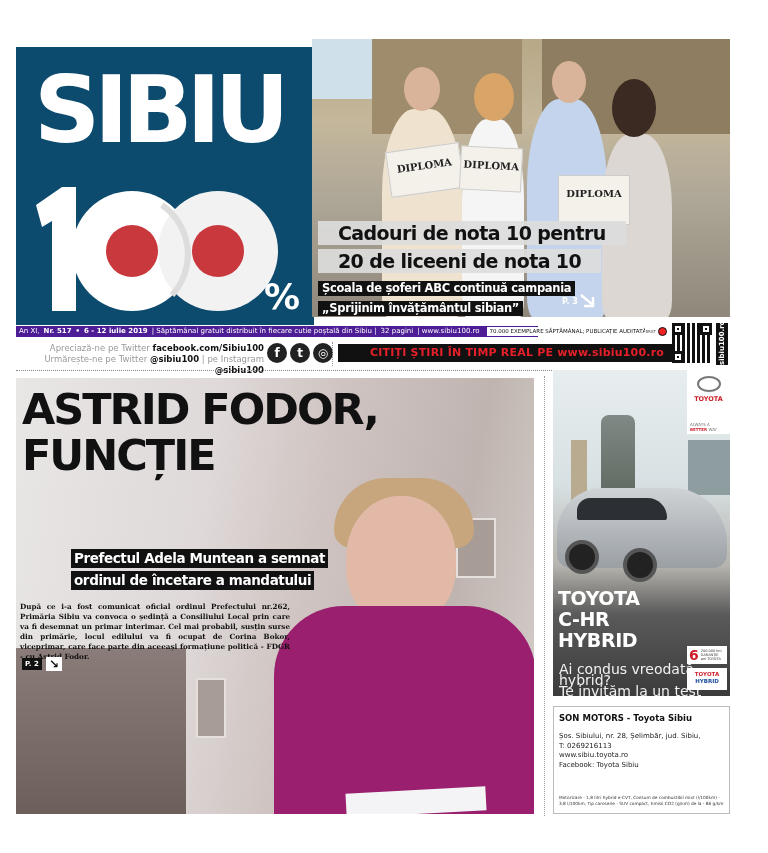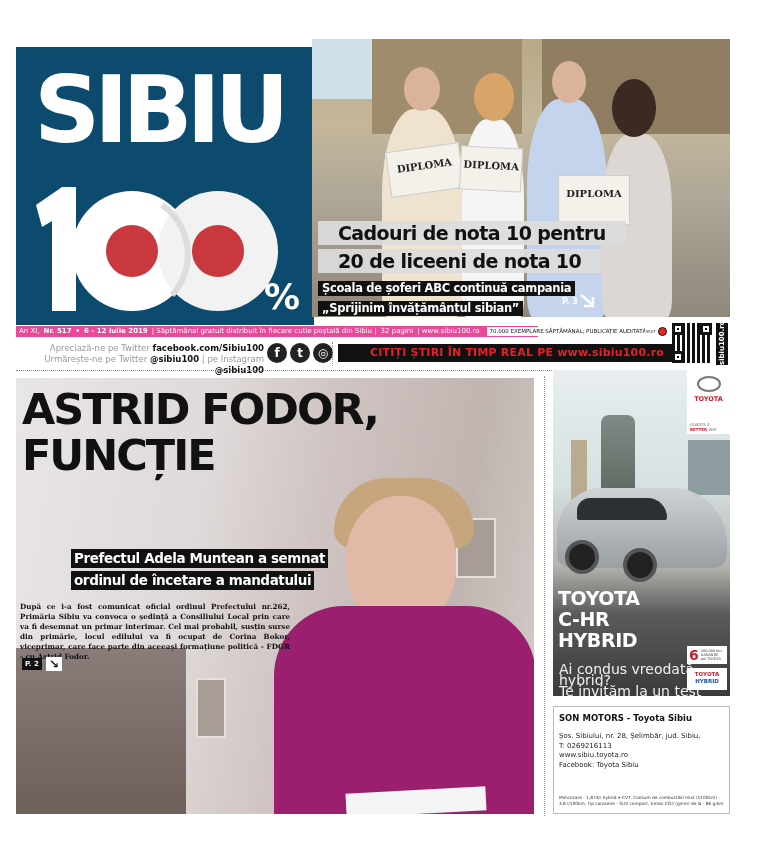--- a/index.html
+++ b/index.html
@@ -18,21 +18,21 @@
   .top-photo .bldg { position: absolute; top: 0; height: 95px; background: #9e8c6c; }
   .top-photo .person { position: absolute; border-radius: 40% 40% 10% 10%; }
   .top-photo .head { position: absolute; border-radius: 50%; background: #d9b49a; }
   .top-photo .diploma { position: absolute; background: #f3f1ea; border: 1px solid #ccc; font-family: "DejaVu Serif", serif; font-weight: bold; font-size: 10px; color: #222; text-align: center; padding-top: 12px; transform: rotate(-8deg); }
   .top-photo .headline { position: absolute; left: 6px; top: 182px; }
   .top-photo .hl-line { display: inline-block; background: rgba(220,220,220,0.92); color: #111; font-family: "DejaVu Sans", sans-serif; font-weight: bold; font-size: 19px; line-height: 24px; padding: 0 20px; margin-bottom: 4px; letter-spacing: -0.6px; }
   .top-photo .sub-line { display: inline-block; background: #111; color: #fff; font-weight: bold; font-size: 11.5px; line-height: 15px; padding: 0 4px; margin-bottom: 1px; letter-spacing: -0.3px; }
   .pref { position: absolute; display: flex; align-items: center; color: #fff; font-weight: bold; font-size: 8px; }
 
   
-  .infobar { position: absolute; left: 16px; top: 326px; width: 522px; height: 11px; background: #ec4899; color: #fff; font-size: 7px; line-height: 11px; white-space: nowrap; padding-left: 3px; display: flex; align-items: center; gap: 4px; }
+  .infobar { position: absolute; left: 16px; top: 326px; width: 522px; height: 11px; background: #4c1d95; color: #fff; font-size: 7px; line-height: 11px; white-space: nowrap; padding-left: 3px; display: flex; align-items: center; gap: 4px; }
   .infobar b { font-weight: bold; }
   .infobar .audit { background: #fff; color: #111; font-size: 5.5px; line-height: 9px; padding: 0 3px; margin-left: 3px; }
   .brat { position: absolute; left: 645px; top: 324px; width: 22px; height: 14px; background: #fff; display: flex; align-items: center; justify-content: center; gap: 2px; }
   .brat .dot { width: 9px; height: 9px; border-radius: 50%; background: #e22; border: 1.5px solid #111; }
   .brat .lbl { font-size: 4px; color: #555; }
 
   .social-text { position: absolute; left: 22px; top: 343px; width: 242px; text-align: right; font-size: 8.5px; line-height: 11px; color: #999; }
   .social-text b { color: #111; font-weight: bold; }
   .social-icons { position: absolute; left: 267px; top: 343px; display: flex; gap: 3px; }
   .social-icons .ic { width: 20px; height: 20px; border-radius: 50%; background: #222; color: #fff; font-weight: bold; font-size: 12px; line-height: 20px; text-align: center; }

